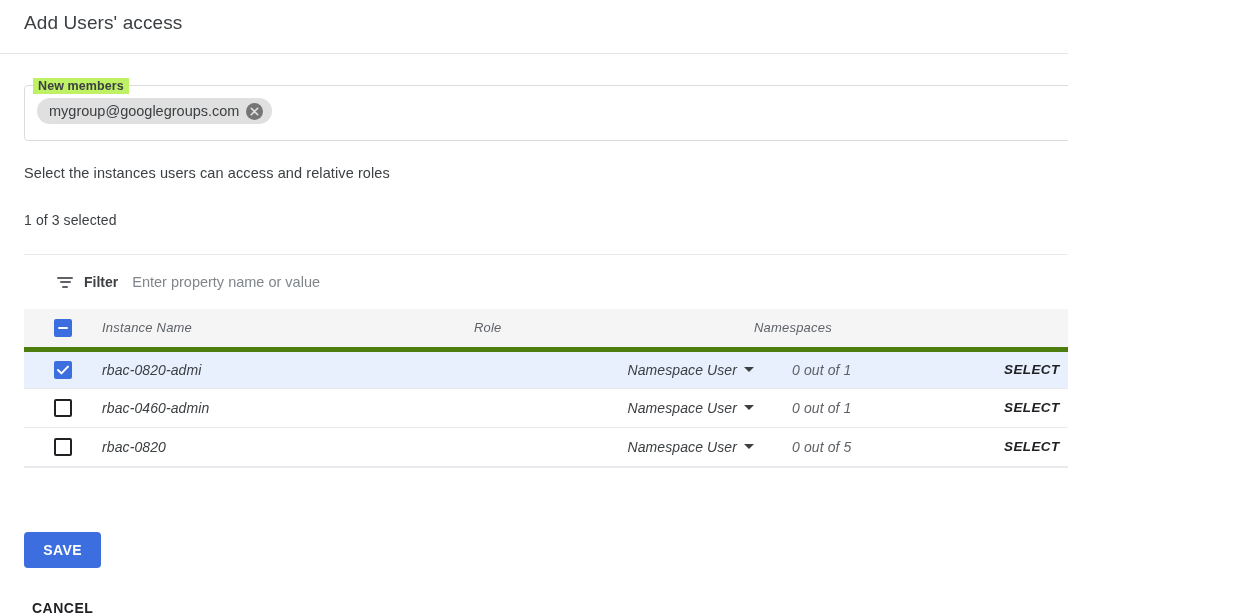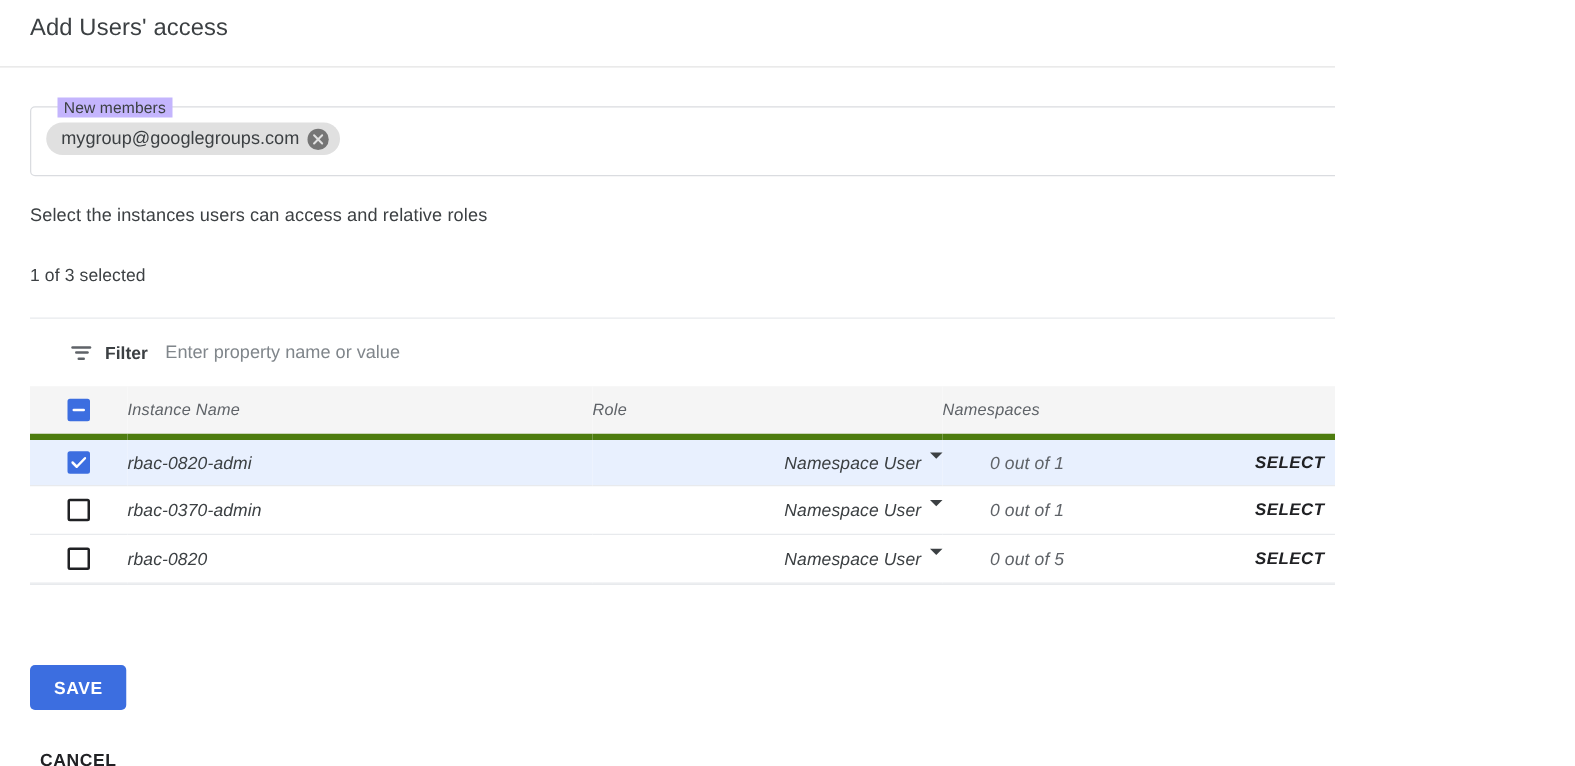--- a/index.html
+++ b/index.html
@@ -41,27 +41,27 @@
     left: 24px;
     top: 85px;
     width: 1212px;
     height: 56px;
     border: 1px solid #dadce0;
     border-radius: 4px;
     background: #fff;
   }
   .members-legend {
     position: absolute;
-    left: 21px;
+    left: 8px;
     top: -8px;
     height: 16px;
     padding: 0 5px;
-    background: #c4b5fd;
+    background: #bef264;
     font-size: 12.5px;
-    font-weight: normal;
+    font-weight: bold;
     color: #3c4043;
     line-height: 16px;
     letter-spacing: .1px;
   }
   .chip {
     position: absolute;
     left: 12px;
     top: 12px;
     height: 26px;
     display: flex;
@@ -228,21 +228,21 @@
   tbody td.col-pad { border-bottom-color: transparent; }
   tbody td.cell-check { text-align: center; }
   tbody td.cell-name { color: #3c4043; }
   tbody td.cell-role {
     text-align: right;
     padding-right: 0;
     white-space: nowrap;
   }
   .role-control {
     display: inline-flex;
-    align-items: flex-start;
+    align-items: center;
     gap: 7px;
     cursor: pointer;
     font-size: 14px;
     color: #3c4043;
   }
   .caret {
     width: 0; height: 0;
     border-left: 5px solid transparent;
     border-right: 5px solid transparent;
     border-top: 5px solid #3c4043;
@@ -399,21 +399,21 @@
           </td>
           <td class="cell-ns">0 out of 1</td>
           <td class="cell-select">SELECT</td>
           <td class="col-pad"></td>
         </tr>
 
         <tr>
           <td class="cell-check">
             <span class="cb empty"></span>
           </td>
-          <td class="cell-name">rbac-0370-admin</td>
+          <td class="cell-name">rbac-0460-admin</td>
           <td class="cell-role">
             <span class="role-control">
               <span>Namespace User</span>
               <span class="caret"></span>
             </span>
           </td>
           <td class="cell-ns">0 out of 1</td>
           <td class="cell-select">SELECT</td>
           <td class="col-pad"></td>
         </tr>

